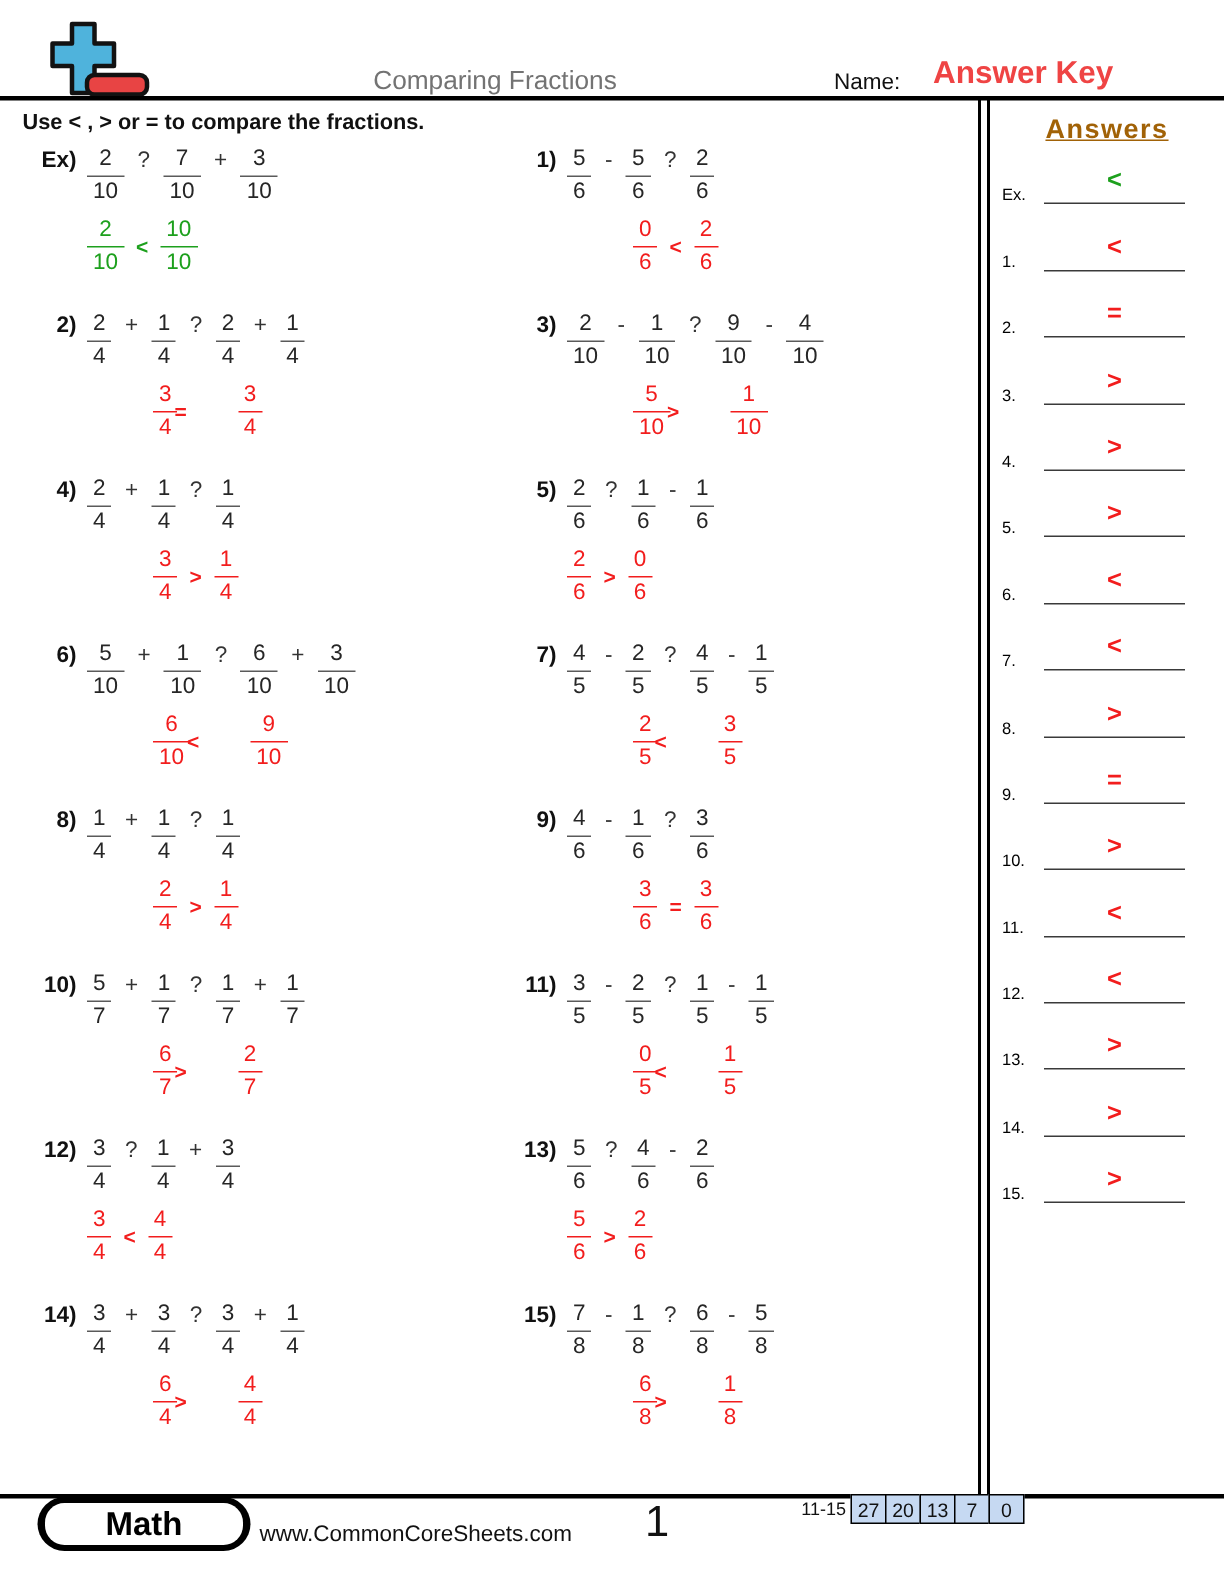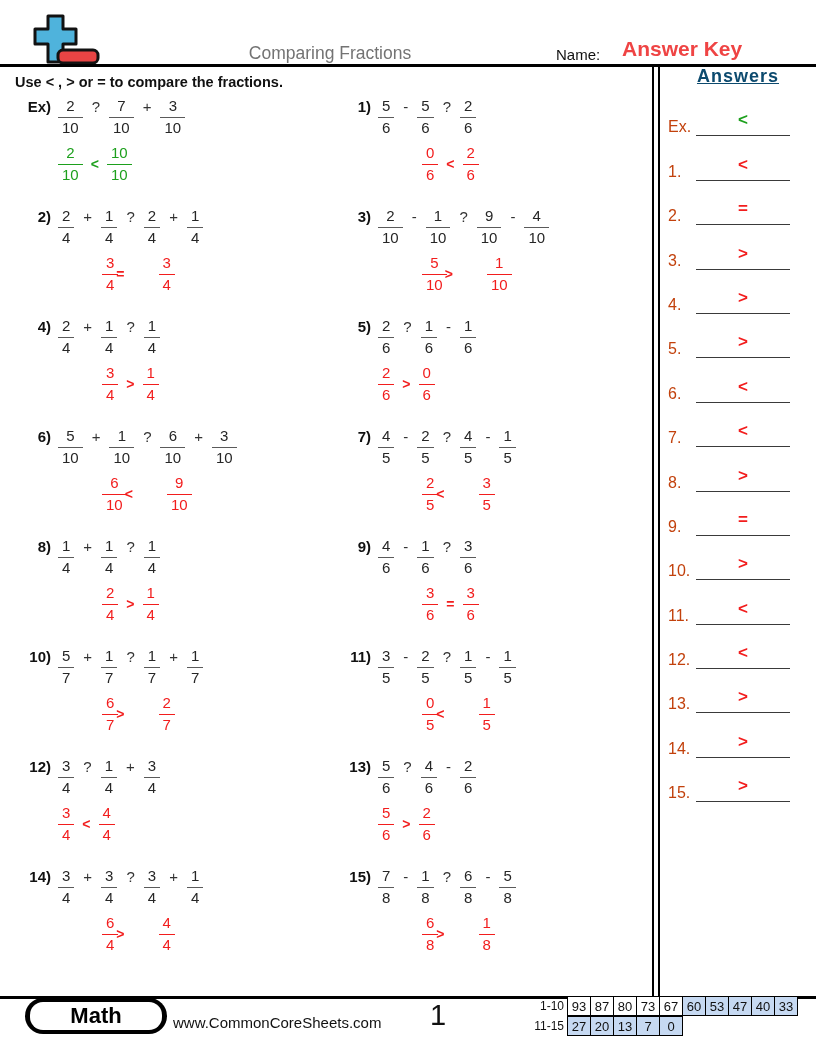--- a/index.html
+++ b/index.html
@@ -31,25 +31,25 @@
   .op { font-size:15px; margin:0 9px; color:#333; }
   .work { display:flex; align-items:center; margin-top:9px; }
   .work .frac .num { border-bottom-color:currentColor; }
   .cmp { font-size:14px; font-weight:bold; margin:0 8px; }
   .work.split .cmp { margin:0 32px 0 0; position:relative; left:-2px; }
 
   
   .divider-double { position:absolute; left:652px; top:66px; height:931px; width:4px;
     border-left:2px solid #000; border-right:2px solid #000; }
   .answers-col { position:absolute; left:660px; top:66px; width:156px; height:931px; }
-  .answers-title { margin-top:0; text-align:center; font-size:18px; font-weight:bold;
-    text-decoration:underline; letter-spacing:1px; color:#0c4a6e; }
+  .answers-title { margin-top:10px; text-align:center; font-size:18px; font-weight:bold;
+    text-decoration:underline; letter-spacing:1px; color:#a16207; }
   .ans-rows { position:absolute; left:0; right:0; top:30px; }
   .ans-row { height:44.4px; display:flex; align-items:flex-end; padding:0 0 4px 8px; box-sizing:border-box; }
-  .ans-label { font-size:16px; width:28px; flex-shrink:0; color:#c2410c; }
+  .ans-label { font-size:11px; width:28px; flex-shrink:0; color:#000000; }
   .ans-blank { flex:1; margin-right:26px; border-bottom:1.6px solid #3a3a3a;
     text-align:center; height:26px; line-height:21px; font-size:17px; font-weight:bold; }
 
   
   .footer-line { position:absolute; left:0; top:996px; width:816px; height:2.5px; background:#000; }
   .math-badge { position:absolute; left:25px; top:998px; width:142px; height:36px; background:#000; border-radius:18px; }
   .math-badge-inner { position:absolute; left:5px; right:5px; top:4px; bottom:4px; background:#fff; border-radius:13px;
     display:flex; align-items:center; justify-content:center; font-size:22px; font-weight:bold; color:#000; }
   .site-url { position:absolute; left:173px; top:1014px; font-size:15px; color:#111; }
   .page-number { position:absolute; left:430px; top:999px; font-size:29px; color:#111; }
@@ -670,33 +670,20 @@
 </div>
 
 <div class="footer-line"></div>
 <div class="math-badge">
   <div class="math-badge-inner">Math</div>
 </div>
 <div class="site-url">www.CommonCoreSheets.com</div>
 <div class="page-number">1</div>
 <div class="score-table" id="score-table">
     <div class="score-row">
-      <span class="score-label">1-10</span>
-      <span class="score-cell">93</span>
-      <span class="score-cell">87</span>
-      <span class="score-cell">80</span>
-      <span class="score-cell">73</span>
-      <span class="score-cell">67</span>
-      <span class="score-cell" style="background: rgb(198, 217, 242);">60</span>
-      <span class="score-cell" style="background: rgb(198, 217, 242);">53</span>
-      <span class="score-cell" style="background: rgb(198, 217, 242);">47</span>
-      <span class="score-cell" style="background: rgb(198, 217, 242);">40</span>
-      <span class="score-cell" style="background: rgb(198, 217, 242);">33</span>
-    </div>
-    <div class="score-row">
       <span class="score-label">11-15</span>
       <span class="score-cell" style="background: rgb(198, 217, 242);">27</span>
       <span class="score-cell" style="background: rgb(198, 217, 242);">20</span>
       <span class="score-cell" style="background: rgb(198, 217, 242);">13</span>
       <span class="score-cell" style="background: rgb(198, 217, 242);">7</span>
       <span class="score-cell" style="background: rgb(198, 217, 242);">0</span>
     </div>
   </div>
 
 </body></html>

